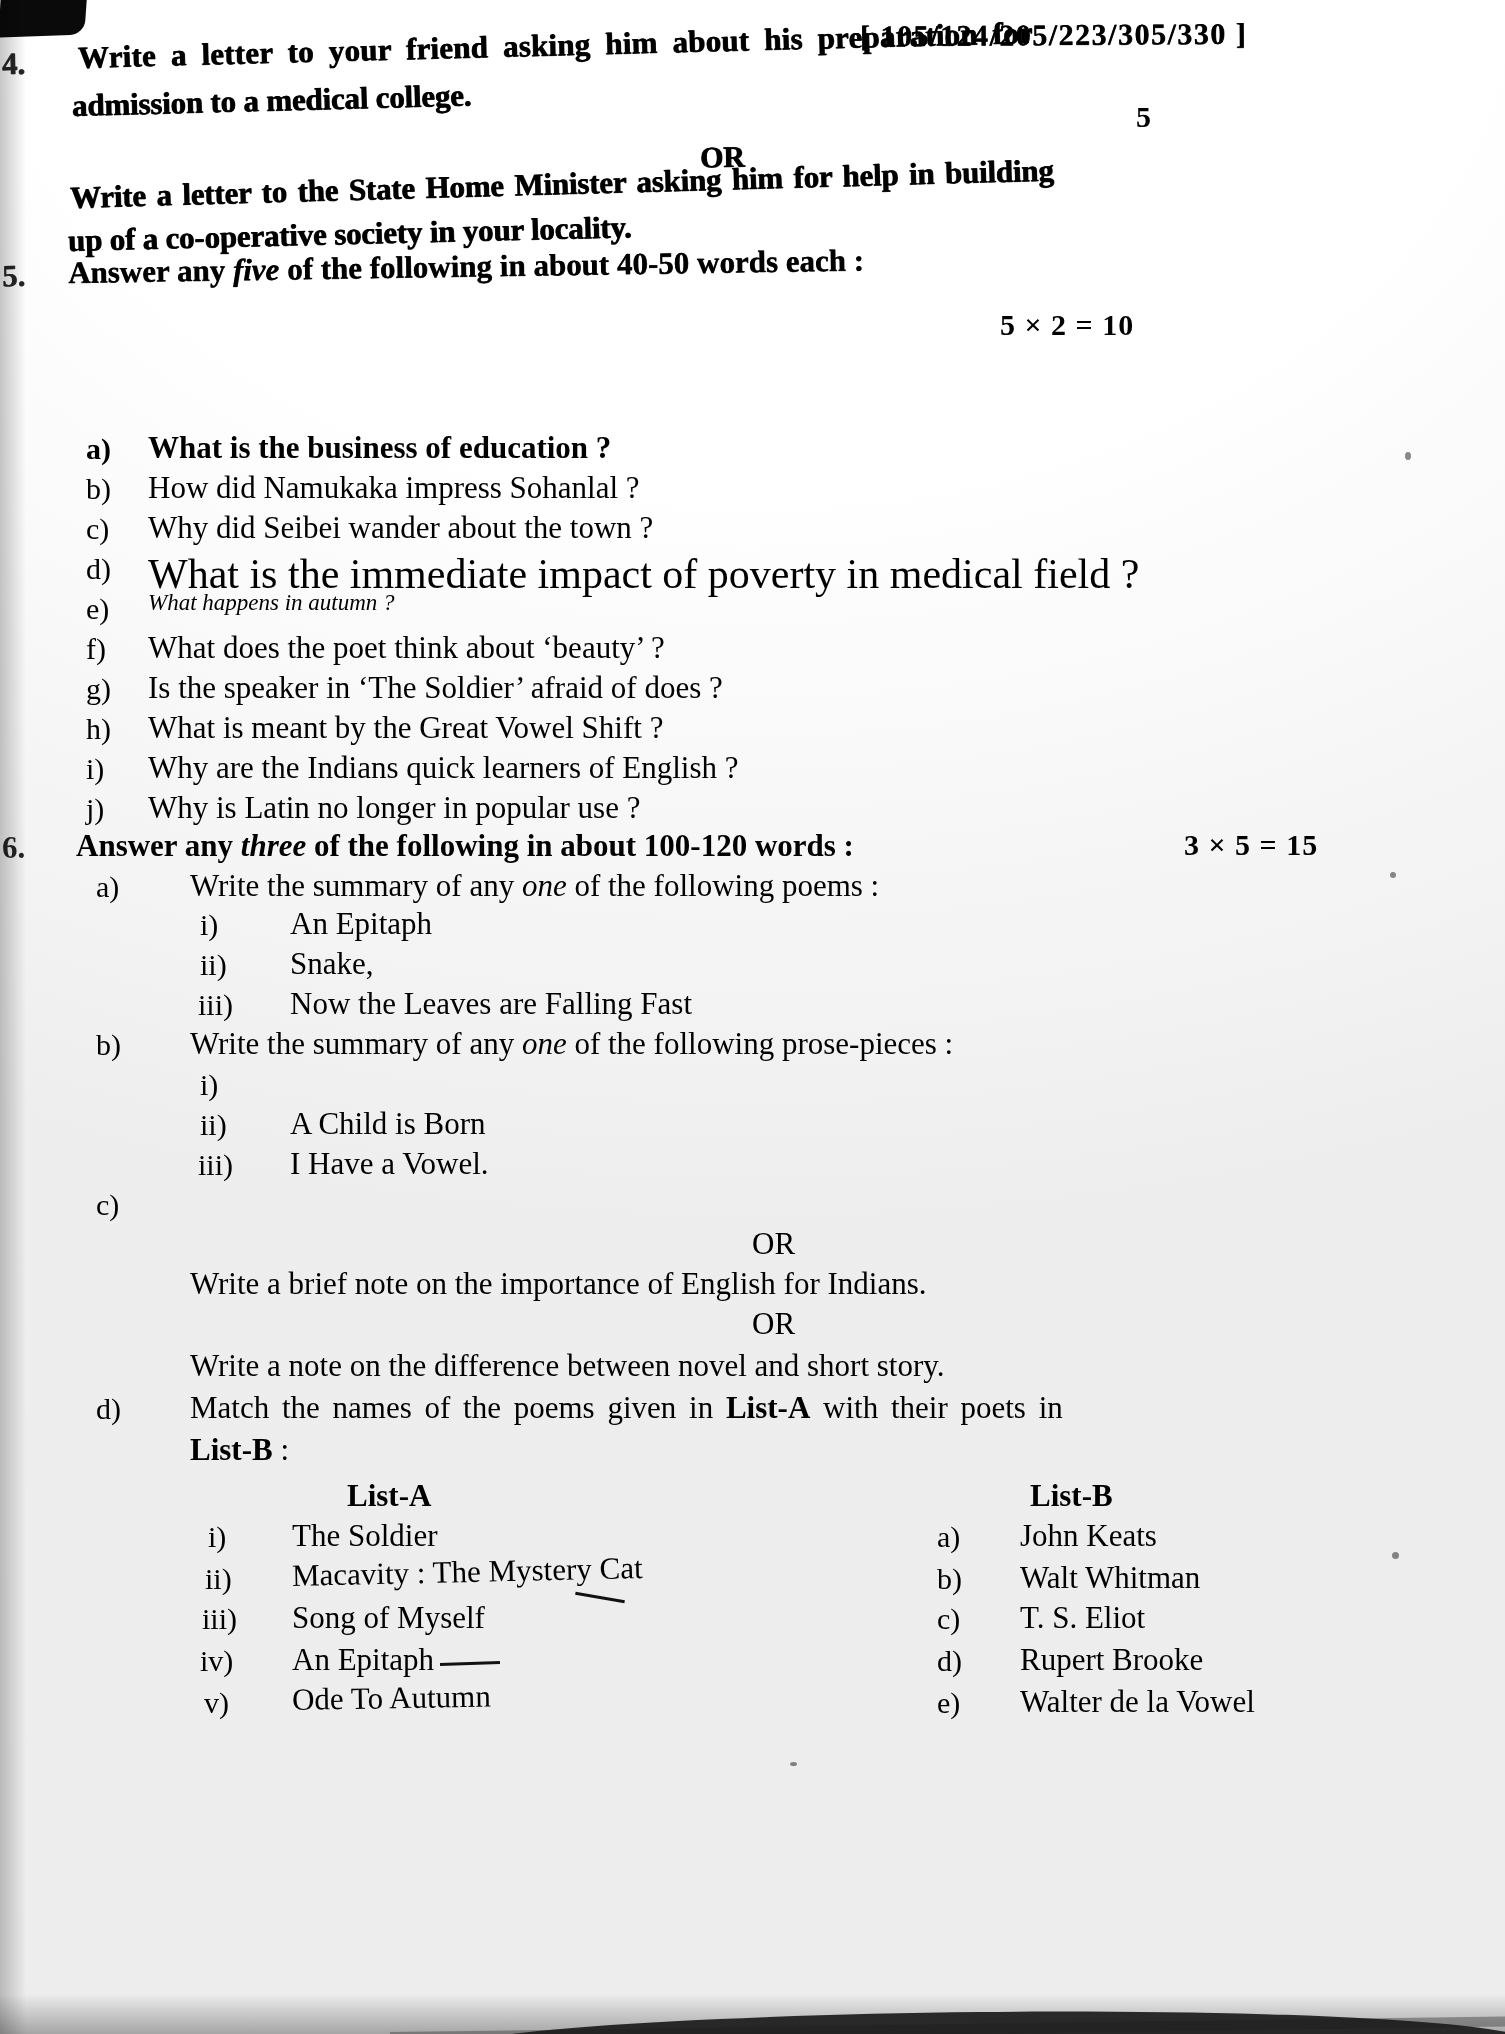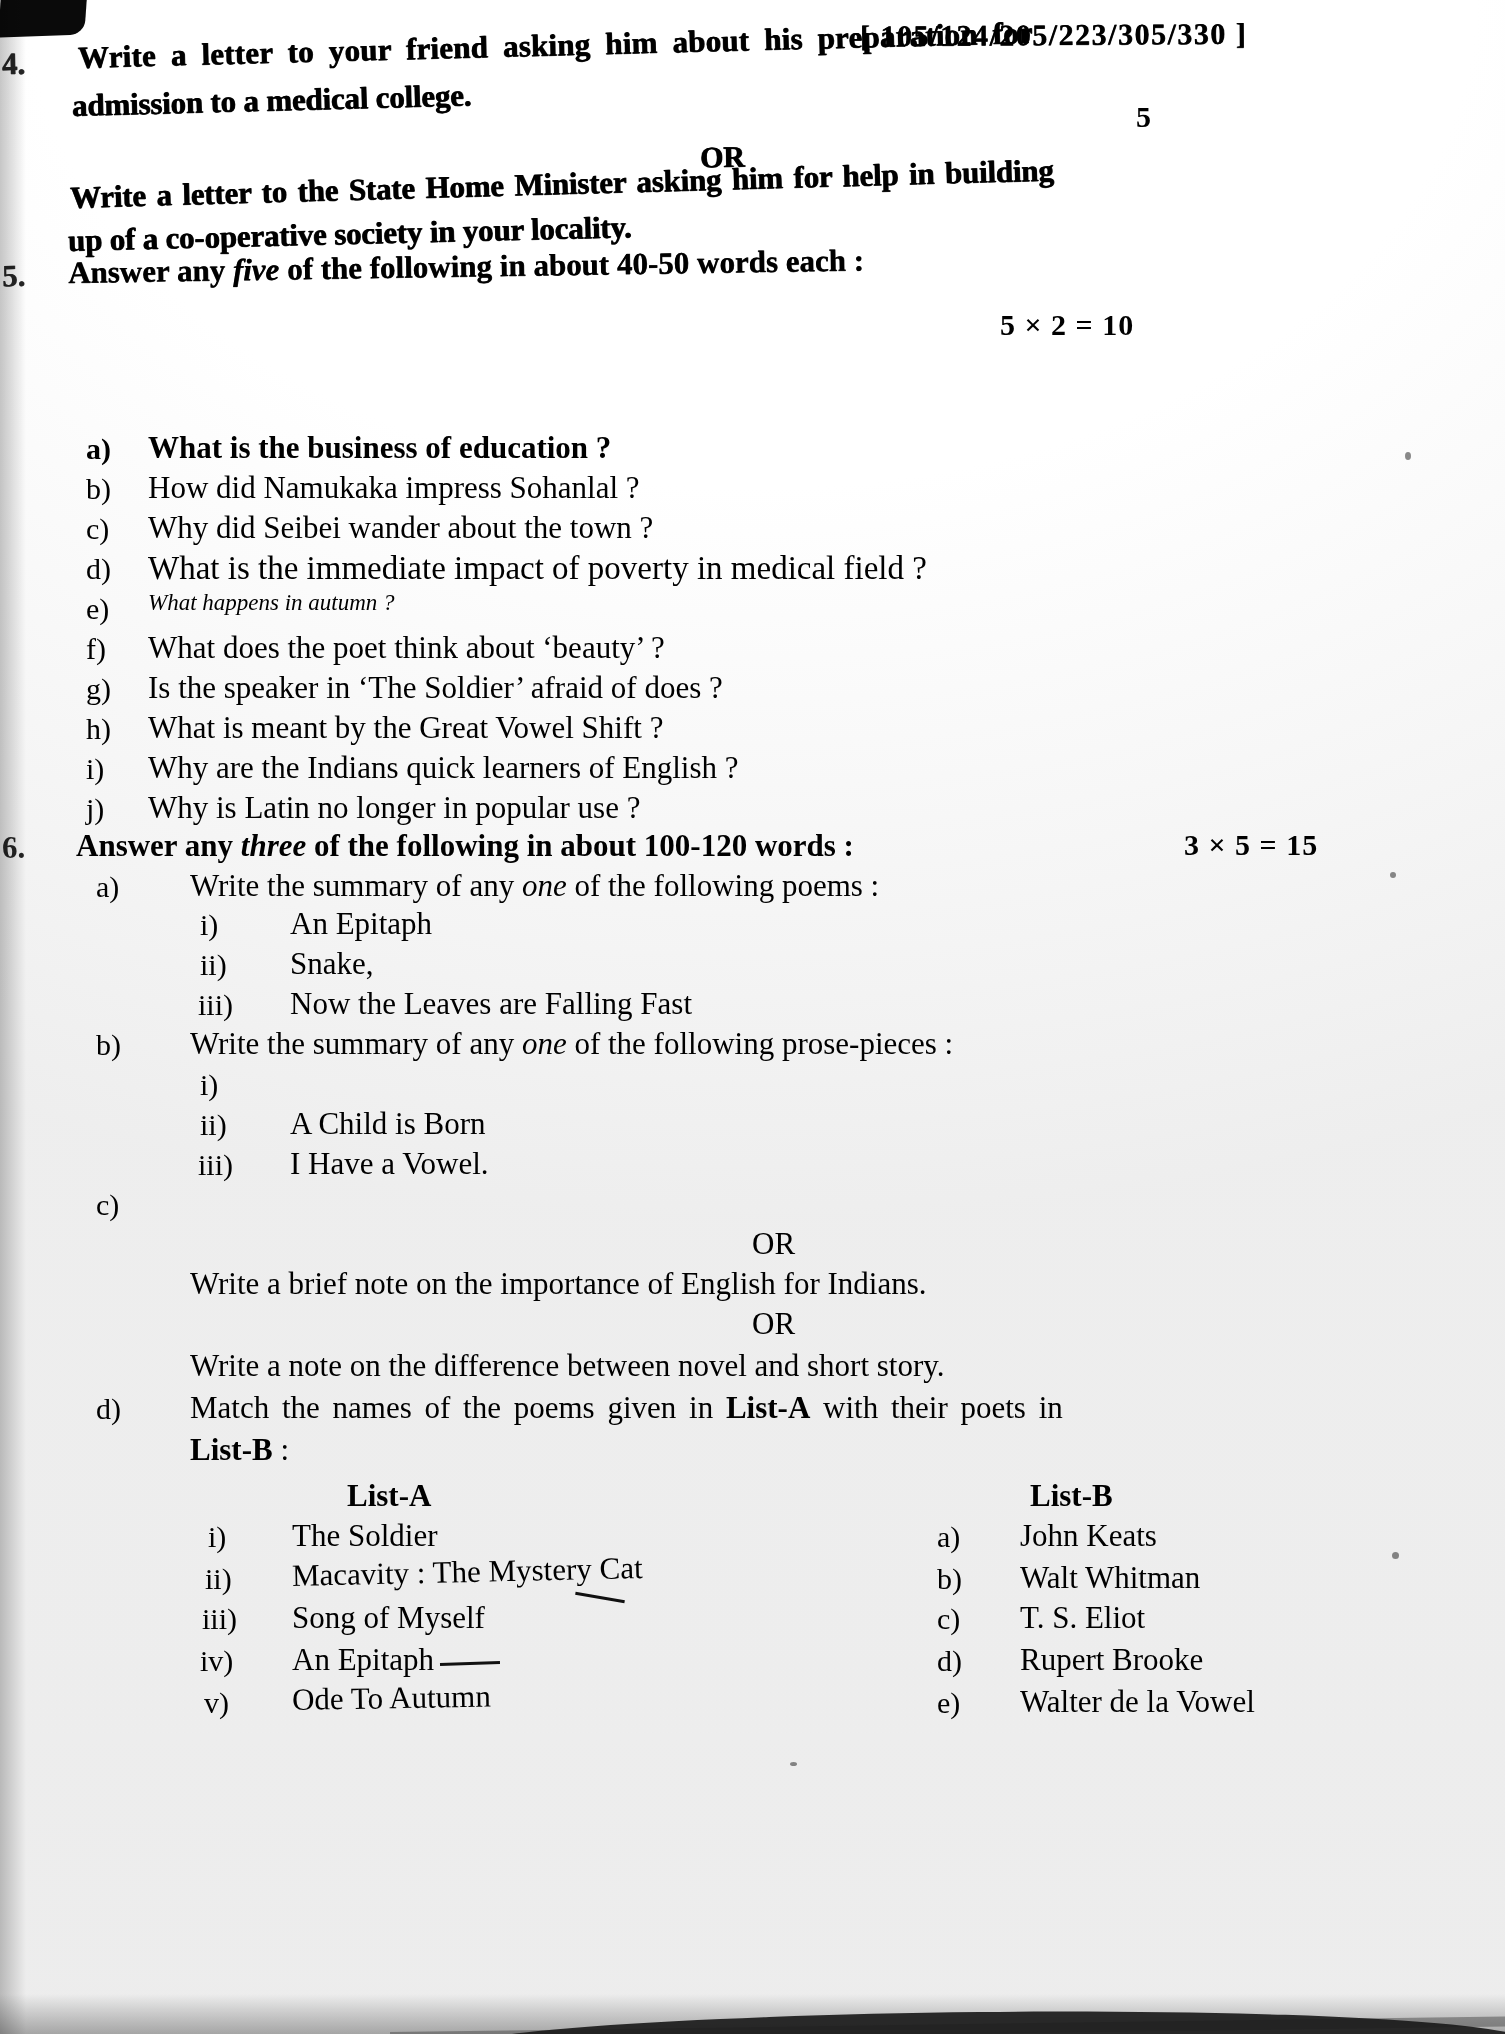--- a/index.html
+++ b/index.html
@@ -153,21 +153,21 @@
   <div class="blk b" style="left:86px; top:432px; font-size:30px;">a)</div>
   <div class="blk b" style="left:148px; top:430px; font-size:31px;">What is the business of education ?</div>
 
   <div class="blk" style="left:86px; top:472px; font-size:30px;">b)</div>
   <div class="blk" style="left:148px; top:470px; font-size:31px;">How did Namukaka impress Sohanlal ?</div>
 
   <div class="blk" style="left:86px; top:512px; font-size:30px;">c)</div>
   <div class="blk" style="left:148px; top:510px; font-size:31px;">Why did Seibei wander about the town ?</div>
 
   <div class="blk" style="left:86px; top:552px; font-size:30px;">d)</div>
-  <div class="blk" style="left:148px; top:550px; font-size:33px;">What is the immediate impact of poverty in medical field ?</div>
+  <div class="blk" style="left:148px; top:550px; font-size:42px;">What is the immediate impact of poverty in medical field ?</div>
 
   <div class="blk" style="left:86px; top:592px; font-size:30px;">e)</div>
   <div class="blk" style="left:148px; top:590px; font-size:23px;font-style:italic;">What happens in autumn ?</div>
 
   <div class="blk" style="left:86px; top:632px; font-size:30px;">f)</div>
   <div class="blk" style="left:148px; top:630px; font-size:31px;">What does the poet think about ‘beauty’ ?</div>
 
   <div class="blk" style="left:86px; top:672px; font-size:30px;">g)</div>
   <div class="blk" style="left:148px; top:670px; font-size:31px;">Is the speaker in ‘The Soldier’ afraid of does ?</div>
 

